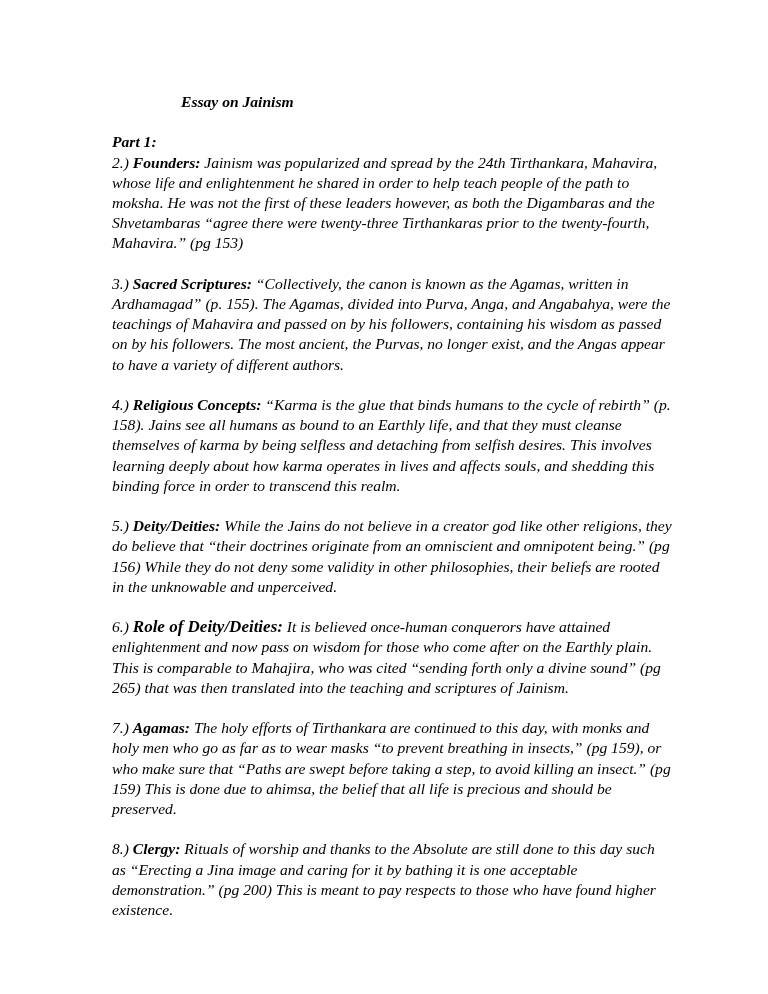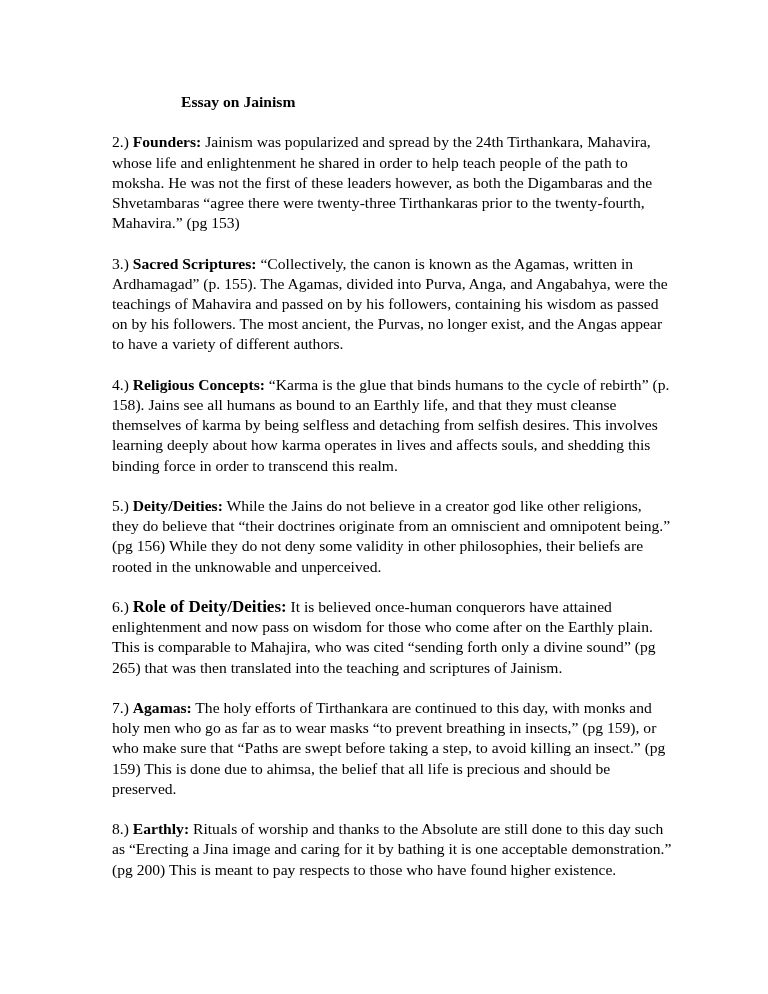--- a/index.html
+++ b/index.html
@@ -1,32 +1,33 @@
 <!DOCTYPE html>
 <html><head>
 <meta charset="utf-8">
 <style>
   html, body { margin: 0; padding: 0; background: #ffffff; }
   body { width: 768px; height: 994px; overflow: hidden; position: relative; }
   .page {
     position: absolute; left: 112px; top: 92px; width: 560px;
     font-family: "Liberation Serif", "DejaVu Serif", serif;
-    font-size: 15.6px; line-height: 20.2px; color: #000;
+    font-size: 15.6px; line-height: 20.2px; color: #000; font-style: italic;
   }
   .title { font-weight: bold; margin-left: 69px; margin-bottom: 20.2px; }
   .part { font-weight: bold; }
   p { margin: 0 0 20.2px 0; }
   b { font-weight: bold; }
   .small-label { font-size: 17px; }
 </style>
 </head>
 <body>
 
 <div class="page">
   <div class="title">Essay on Jainism</div>
+  <div class="part">Part 1:</div>
 
   <p>
     <span>2.)</span>
     <b>Founders:</b>
     <span>Jainism was popularized and spread by the 24th Tirthankara, Mahavira, whose life and enlightenment he shared in order to help teach people of the path to moksha. He was not the first of these leaders however, as both the Digambaras and the Shvetambaras “agree there were twenty-three Tirthankaras prior to the twenty-fourth, Mahavira.” (pg 153)</span>
   </p>
 
   <p>
     <span>3.)</span>
     <b>Sacred Scriptures:</b>
@@ -52,16 +53,16 @@
   </p>
 
   <p>
     <span>7.)</span>
     <b>Agamas:</b>
     <span>The holy efforts of Tirthankara are continued to this day, with monks and holy men who go as far as to wear masks “to prevent breathing in insects,” (pg 159), or who make sure that “Paths are swept before taking a step, to avoid killing an insect.” (pg 159) This is done due to ahimsa, the belief that all life is precious and should be preserved.</span>
   </p>
 
   <p>
     <span>8.)</span>
-    <b>Earthly:</b>
+    <b>Clergy:</b>
     <span>Rituals of worship and thanks to the Absolute are still done to this day such as “Erecting a Jina image and caring for it by bathing it is one acceptable demonstration.” (pg 200) This is meant to pay respects to those who have found higher existence.</span>
   </p>
 </div>
 
 </body></html>

